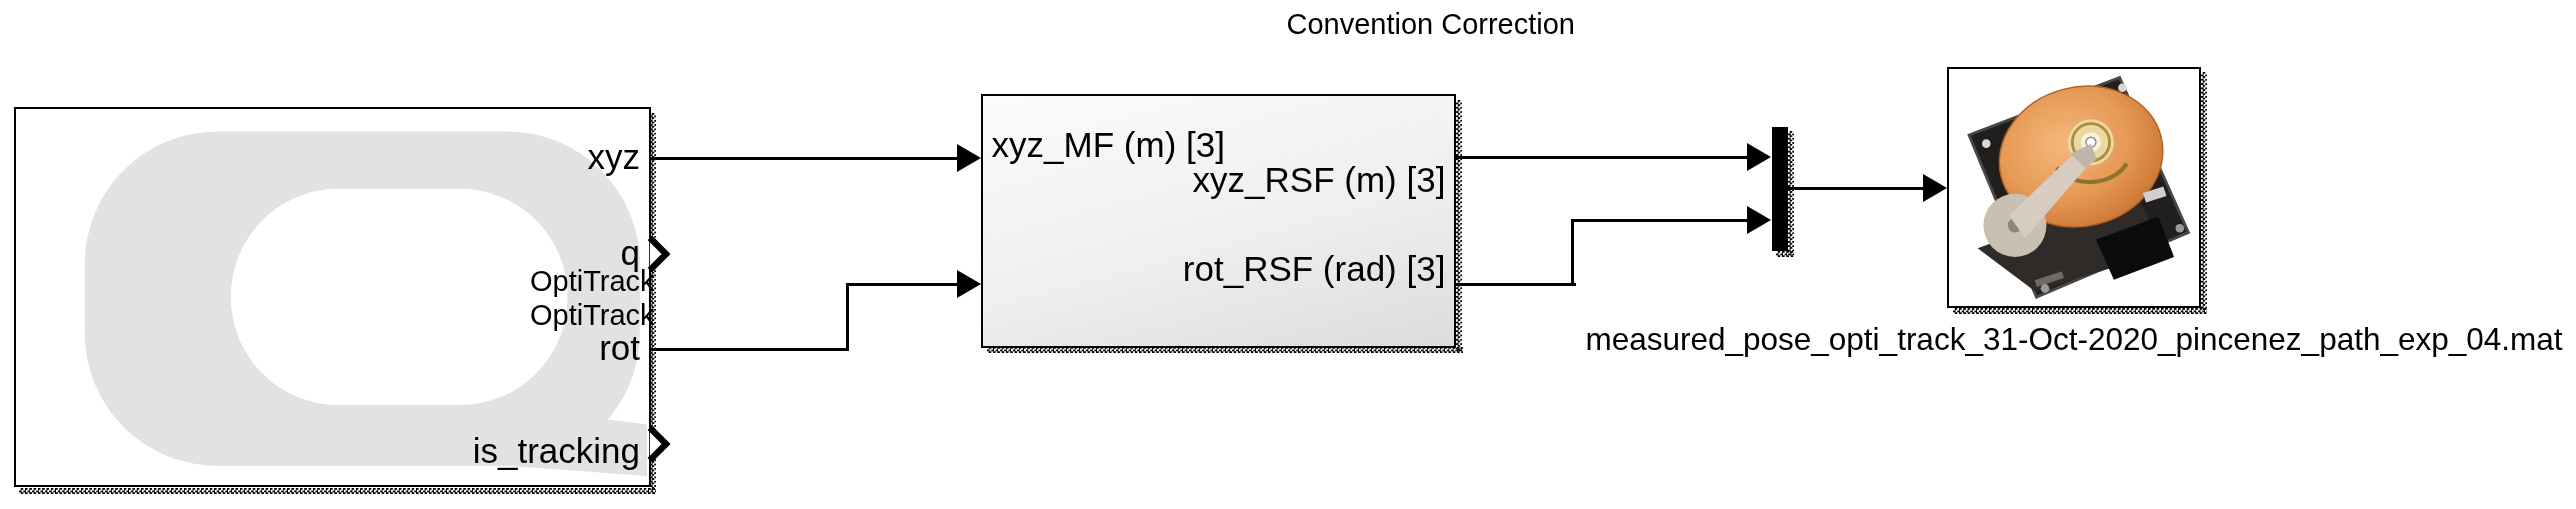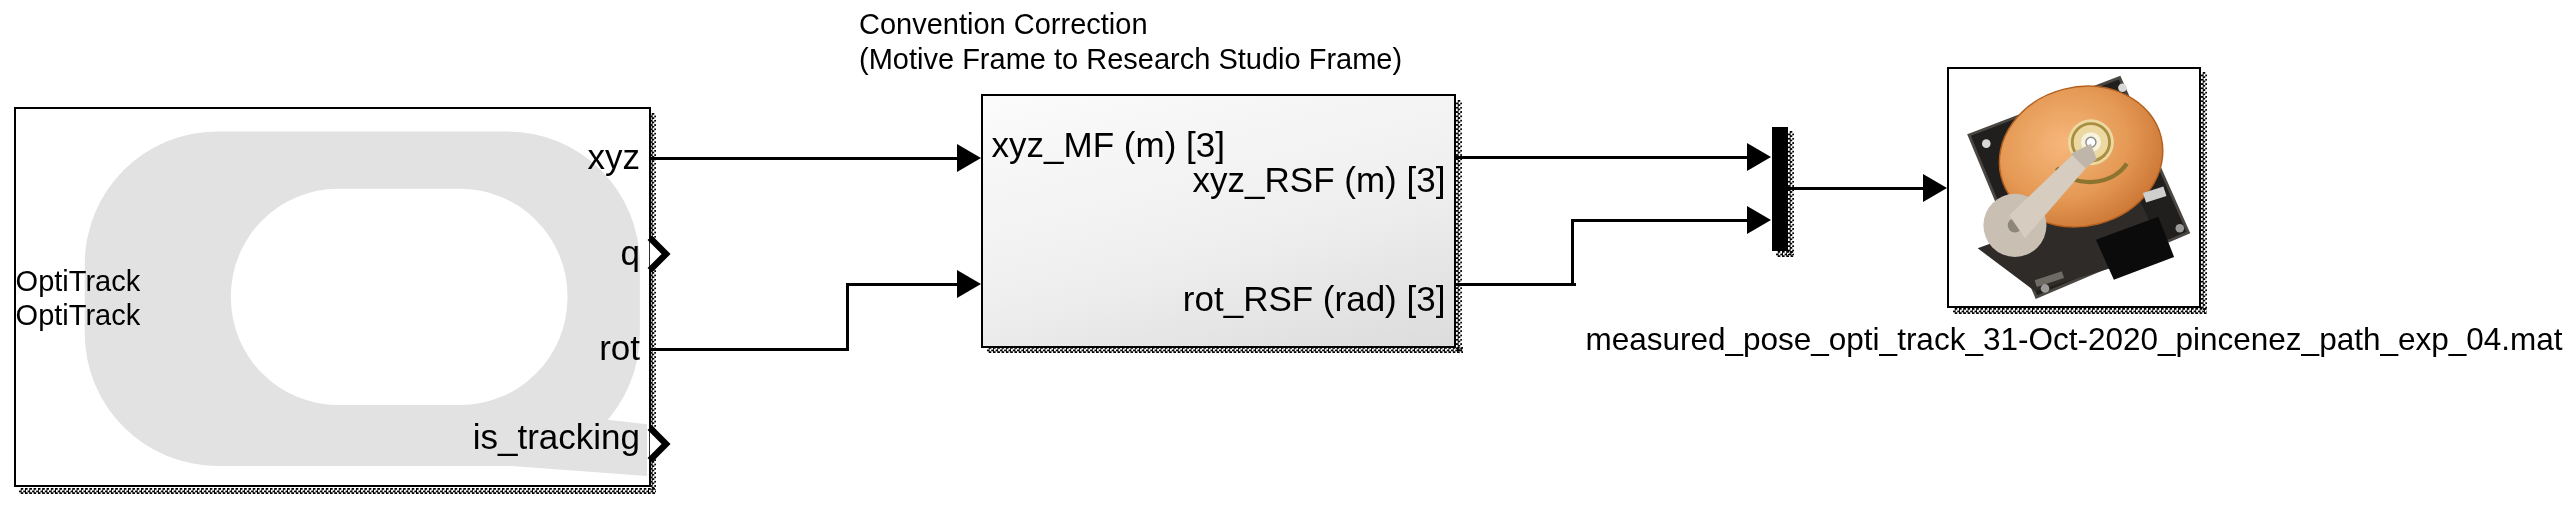--- a/index.html
+++ b/index.html
@@ -5,22 +5,22 @@
   html,body{margin:0;padding:0;background:#ffffff;}
   #canvas{position:relative;width:2576px;height:510px;background:#ffffff;overflow:hidden;
           font-family:"Liberation Sans",sans-serif;color:#000;}
   .block{position:absolute;border:2.9px solid #000;box-sizing:border-box;background:#fff;}
   .dither{position:absolute;
           background:conic-gradient(#000 0 25%,transparent 0 50%,#000 0 75%,transparent 0) 0 0/4.3px 4.3px;}
   .wire{position:absolute;background:#000;}
   .arrowhead{position:absolute;width:0;height:0;border-left:24px solid #000;
              border-top:14.3px solid transparent;border-bottom:14.3px solid transparent;}
   .portlabel{position:absolute;font-size:35px;line-height:34px;white-space:nowrap;}
-  .blockname{position:absolute;text-align:left;font-size:29px;line-height:34px;white-space:pre;}
-  .title{position:absolute;text-align:left;font-size:29px;line-height:35px;white-space:nowrap;}
+  .blockname{position:absolute;text-align:right;font-size:29px;line-height:34px;white-space:pre;padding-left:8px;}
+  .title{position:absolute;text-align:right;font-size:29px;line-height:35px;white-space:nowrap;}
   .filelabel{position:absolute;text-align:center;font-size:31.5px;white-space:nowrap;}
   .chev{position:absolute;}
   svg{display:block;}
 </style>
 </head>
 <body>
 
 <div id="canvas">
 
   <div class="dither" style="left:650px;top:113px;width:6.4px;height:377px;"></div>
@@ -32,21 +32,21 @@
         <rect x="96" y="31" width="775" height="467" rx="185" fill="#e2e2e2"></rect>
         <polygon points="640,412 881,440 881,512 660,496" fill="#e2e2e2"></polygon>
         <rect x="300" y="111" width="470" height="302" rx="150" fill="#ffffff"></rect>
       </svg>
     </span>
     <div class="blockname" style="left:0;top:155px;width:631px;"><span>OptiTrack</span><br><span>OptiTrack</span></div>
 
     <div class="portlabel" style="right:8.6px;top:31px;">xyz</div>
     <div class="portlabel" style="right:8.6px;top:127px;">q</div>
     <div class="portlabel" style="right:8.6px;top:222px;">rot</div>
-    <div class="portlabel" style="right:8.6px;top:311px;">is_tracking</div>
+    <div class="portlabel" style="right:8.6px;top:325px;">is_tracking</div>
   </div>
 
   <span class="chev" style="left:647px;top:234px;">
     <svg width="24" height="40" viewBox="0 0 34 56">
         <path d="M4 5 L27 28 L4 51" fill="#ffffff" stroke="#000" stroke-width="9" stroke-linejoin="miter"></path>
       </svg>
   </span>
   <span class="chev" style="left:647px;top:424px;">
     <svg width="24" height="40" viewBox="0 0 34 56">
         <path d="M4 5 L27 28 L4 51" fill="#ffffff" stroke="#000" stroke-width="9" stroke-linejoin="miter"></path>
@@ -54,28 +54,28 @@
   </span>
 
   <div class="wire" style="left:650px;top:157px;width:307px;height:2.9px;"></div>
   <div class="arrowhead" style="left:957px;top:144px;"></div>
 
   <div class="wire" style="left:650px;top:348px;width:199px;height:2.9px;"></div>
   <div class="wire" style="left:846px;top:283px;width:2.9px;height:68px;"></div>
   <div class="wire" style="left:846px;top:283px;width:113px;height:2.9px;"></div>
   <div class="arrowhead" style="left:957px;top:270px;"></div>
 
-  <div class="title" style="left:859px;top:7.2px;width:716px;"><span>Convention Correction</span><br><span>(Motive Frame to Research Studio Frame)</span></div>
+  <div class="title" style="left:859px;top:7.2px;width:716px;"><span>Convention Correction</span><br></div>
 
   <div class="dither" style="left:1456px;top:100px;width:6.4px;height:251px;"></div>
   <div class="dither" style="left:987px;top:347px;width:476px;height:6.4px;"></div>
   <div class="block" style="left:981px;top:94px;width:475px;height:254px;background:linear-gradient(165deg,#fbfbfb 0%,#efefef 55%,#dcdcdc 100%);">
     <div class="portlabel" style="left:8.6px;top:32px;">xyz_MF (m) [3]</div>
     <div class="portlabel" style="right:8.6px;top:52px;margin-top:15px;">xyz_RSF (m) [3]</div>
-    <div class="portlabel" style="right:8.6px;top:186px;margin-left:10px;">rot_RSF (rad) [3]</div>
+    <div class="portlabel" style="right:8.6px;top:156px;margin-left:10px;">rot_RSF (rad) [3]</div>
   </div>
 
   <div class="wire" style="left:1456px;top:156px;width:294px;height:2.9px;"></div>
   <div class="arrowhead" style="left:1747px;top:143px;"></div>
 
   <div class="wire" style="left:1456px;top:283px;width:120px;height:2.9px;"></div>
   <div class="wire" style="left:1571px;top:219px;width:2.9px;height:67px;"></div>
   <div class="wire" style="left:1571px;top:219px;width:176px;height:2.9px;"></div>
   <div class="arrowhead" style="left:1747px;top:206px;"></div>
 

